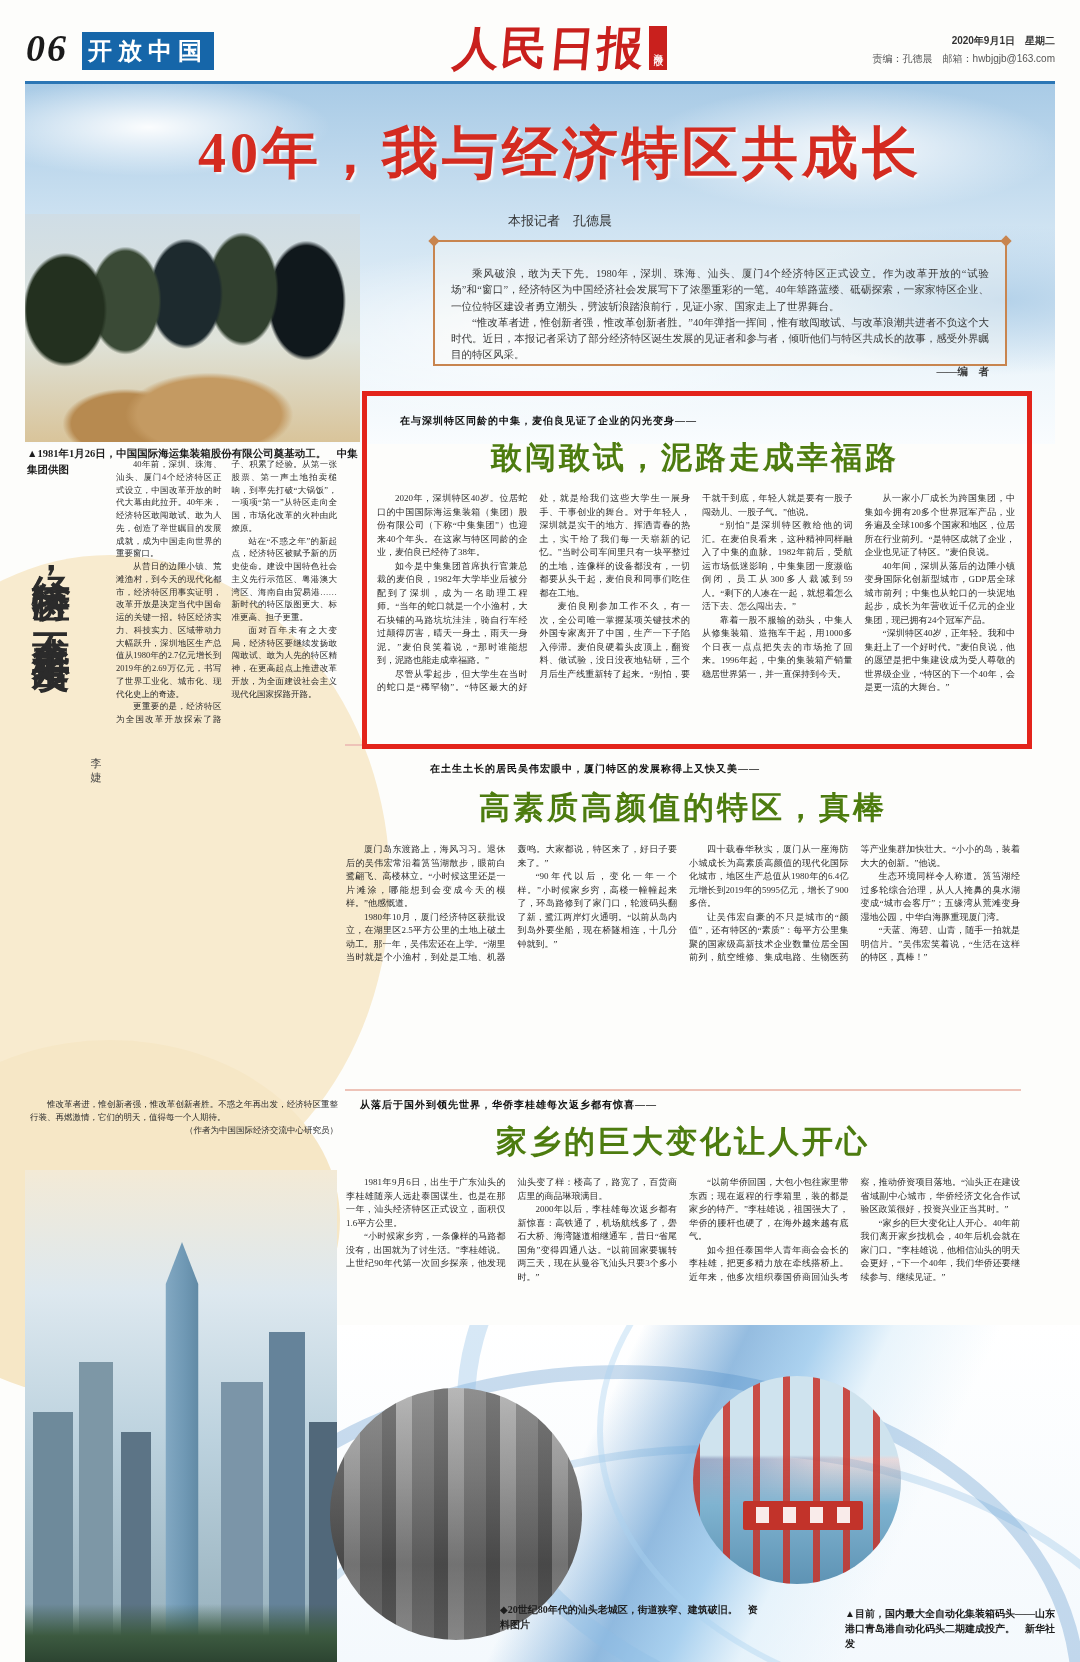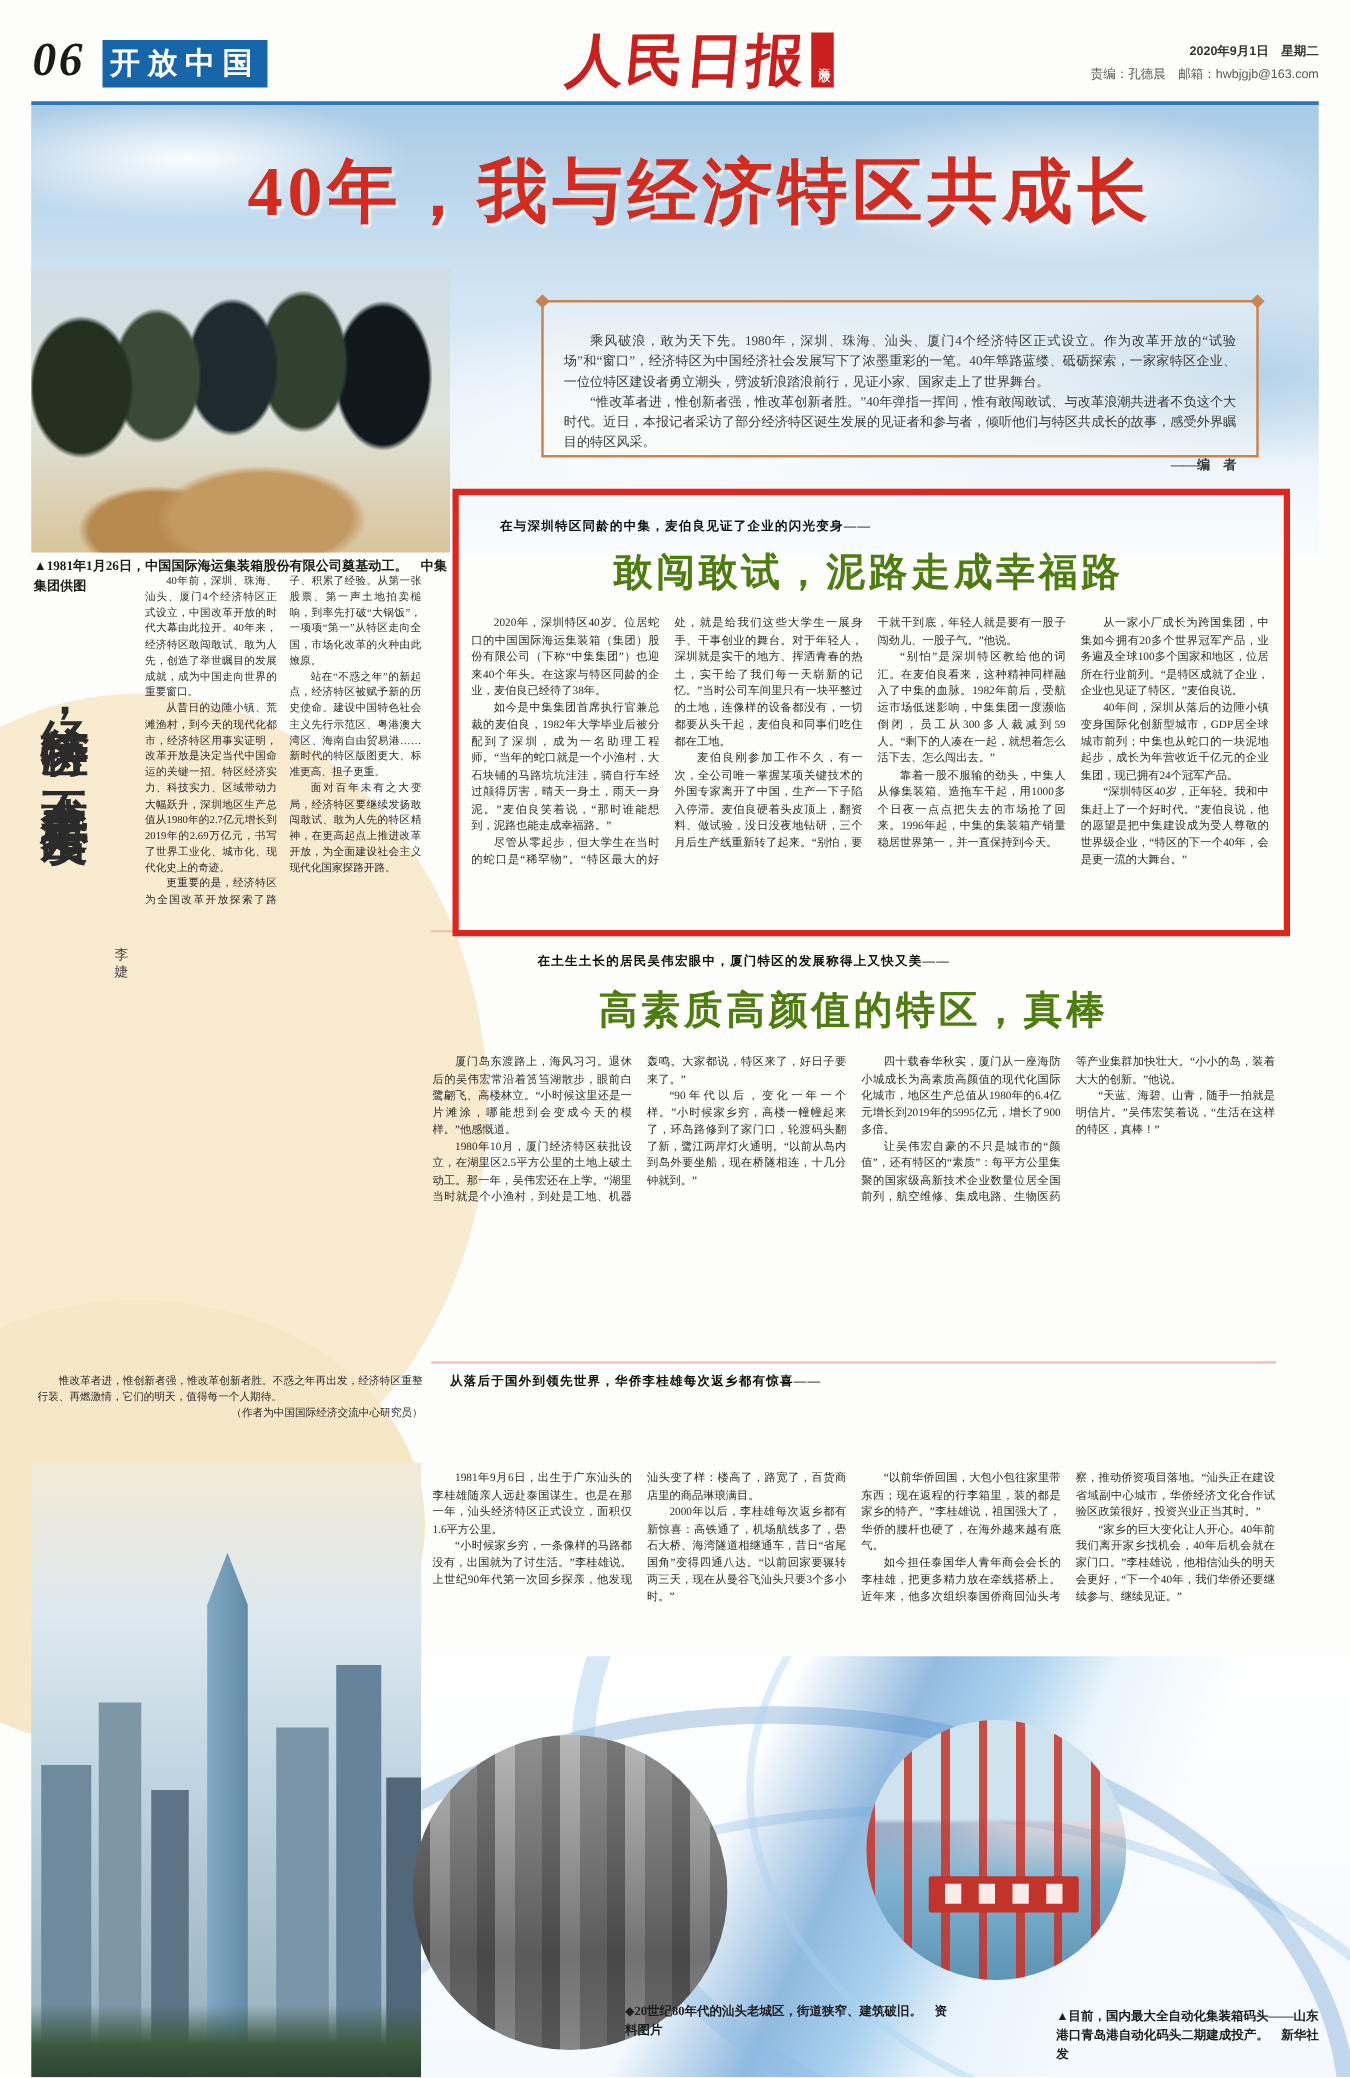--- a/index.html
+++ b/index.html
@@ -128,20 +128,21 @@
     <span class="mh-text">人民日报</span><span class="mh-seal">海外版</span>
   </div>
   <div class="abs dateblock">
     <div class="d1">2020年9月1日　星期二</div>
     <div class="d2">责编：孔德晨　邮箱：hwbjgjb@163.com</div>
   </div>
   <div class="abs header-rule"></div>
 
   <div class="abs sky"></div>
   <div class="abs lead-headline">40年，我与经济特区共成长</div>
+  <div class="abs lead-byline">本报记者　孔德晨</div>
   <div class="abs photo1"></div>
   <div class="abs photo1-caption">▲1981年1月26日，中国国际海运集装箱股份有限公司奠基动工。　中集集团供图</div>
 
   <div class="abs introbox">
     <span class="corner c1"></span>
     <span class="corner c2"></span>
     <p>乘风破浪，敢为天下先。1980年，深圳、珠海、汕头、厦门4个经济特区正式设立。作为改革开放的“试验场”和“窗口”，经济特区为中国经济社会发展写下了浓墨重彩的一笔。40年筚路蓝缕、砥砺探索，一家家特区企业、一位位特区建设者勇立潮头，劈波斩浪踏浪前行，见证小家、国家走上了世界舞台。</p>
     <p>“惟改革者进，惟创新者强，惟改革创新者胜。”40年弹指一挥间，惟有敢闯敢试、与改革浪潮共进者不负这个大时代。近日，本报记者采访了部分经济特区诞生发展的见证者和参与者，倾听他们与特区共成长的故事，感受外界瞩目的特区风采。</p>
     <div class="intro-sign">——编　者</div>
   </div>
@@ -180,25 +181,27 @@
   <div class="abs red-annot"></div>
 
   <div class="abs kicker kickerB">在土生土长的居民吴伟宏眼中，厦门特区的发展称得上又快又美——</div>
   <div class="abs blue-head headB">高素质高颜值的特区，真棒</div>
   <div class="abs cols bodyB">
       <p>厦门岛东渡路上，海风习习。退休后的吴伟宏常沿着筼筜湖散步，眼前白鹭翩飞、高楼林立。“小时候这里还是一片滩涂，哪能想到会变成今天的模样。”他感慨道。</p>
       <p>1980年10月，厦门经济特区获批设立，在湖里区2.5平方公里的土地上破土动工。那一年，吴伟宏还在上学。“湖里当时就是个小渔村，到处是工地、机器轰鸣。大家都说，特区来了，好日子要来了。”</p>
       <p>“90年代以后，变化一年一个样。”小时候家乡穷，高楼一幢幢起来了，环岛路修到了家门口，轮渡码头翻了新，鹭江两岸灯火通明。“以前从岛内到岛外要坐船，现在桥隧相连，十几分钟就到。”</p>
       <p>四十载春华秋实，厦门从一座海防小城成长为高素质高颜值的现代化国际化城市，地区生产总值从1980年的6.4亿元增长到2019年的5995亿元，增长了900多倍。</p>
       <p>让吴伟宏自豪的不只是城市的“颜值”，还有特区的“素质”：每平方公里集聚的国家级高新技术企业数量位居全国前列，航空维修、集成电路、生物医药等产业集群加快壮大。“小小的岛，装着大大的创新。”他说。</p>
+      <p>生态环境同样令人称道。筼筜湖经过多轮综合治理，从人人掩鼻的臭水湖变成“城市会客厅”；五缘湾从荒滩变身湿地公园，中华白海豚重现厦门湾。</p>
       <p>“天蓝、海碧、山青，随手一拍就是明信片。”吴伟宏笑着说，“生活在这样的特区，真棒！”</p>
     </div>
   <div class="abs sep sepBC"></div>
 
   <div class="abs kicker kickerC">从落后于国外到领先世界，华侨李桂雄每次返乡都有惊喜——</div>
+  <div class="abs blue-head headC">家乡的巨大变化让人开心</div>
   <div class="abs cols bodyC">
       <p>1981年9月6日，出生于广东汕头的李桂雄随亲人远赴泰国谋生。也是在那一年，汕头经济特区正式设立，面积仅1.6平方公里。</p>
       <p>“小时候家乡穷，一条像样的马路都没有，出国就为了讨生活。”李桂雄说。上世纪90年代第一次回乡探亲，他发现汕头变了样：楼高了，路宽了，百货商店里的商品琳琅满目。</p>
       <p>2000年以后，李桂雄每次返乡都有新惊喜：高铁通了，机场航线多了，礐石大桥、海湾隧道相继通车，昔日“省尾国角”变得四通八达。“以前回家要辗转两三天，现在从曼谷飞汕头只要3个多小时。”</p>
       <p>“以前华侨回国，大包小包往家里带东西；现在返程的行李箱里，装的都是家乡的特产。”李桂雄说，祖国强大了，华侨的腰杆也硬了，在海外越来越有底气。</p>
       <p>如今担任泰国华人青年商会会长的李桂雄，把更多精力放在牵线搭桥上。近年来，他多次组织泰国侨商回汕头考察，推动侨资项目落地。“汕头正在建设省域副中心城市，华侨经济文化合作试验区政策很好，投资兴业正当其时。”</p>
       <p>“家乡的巨大变化让人开心。40年前我们离开家乡找机会，40年后机会就在家门口。”李桂雄说，他相信汕头的明天会更好，“下一个40年，我们华侨还要继续参与、继续见证。”</p>
     </div>
 
   <div class="abs skyline">

